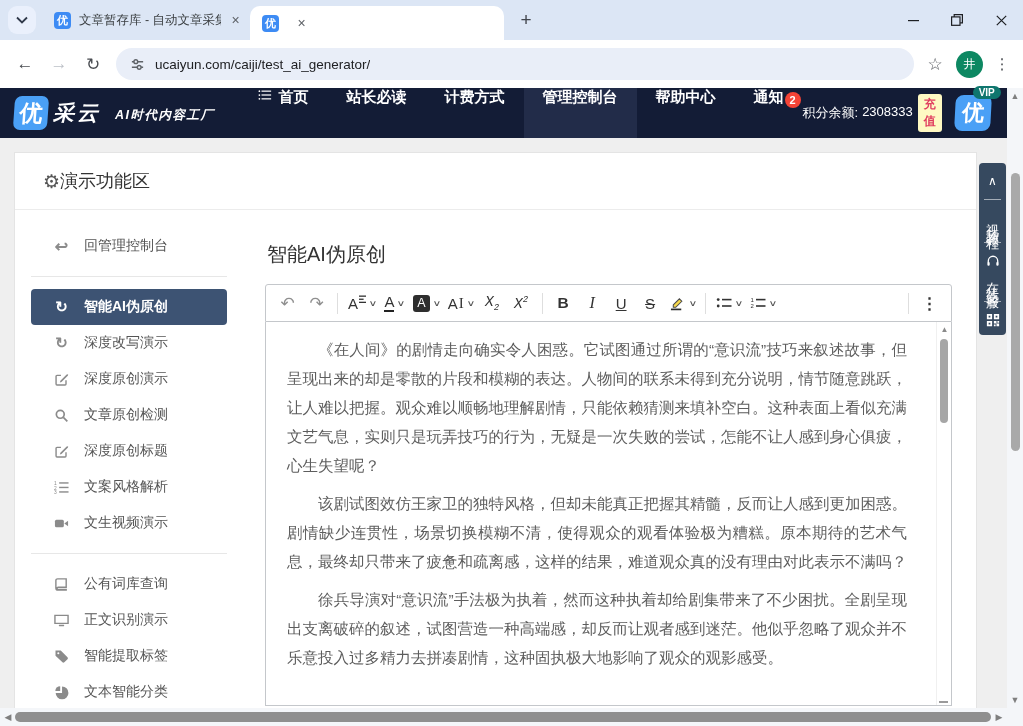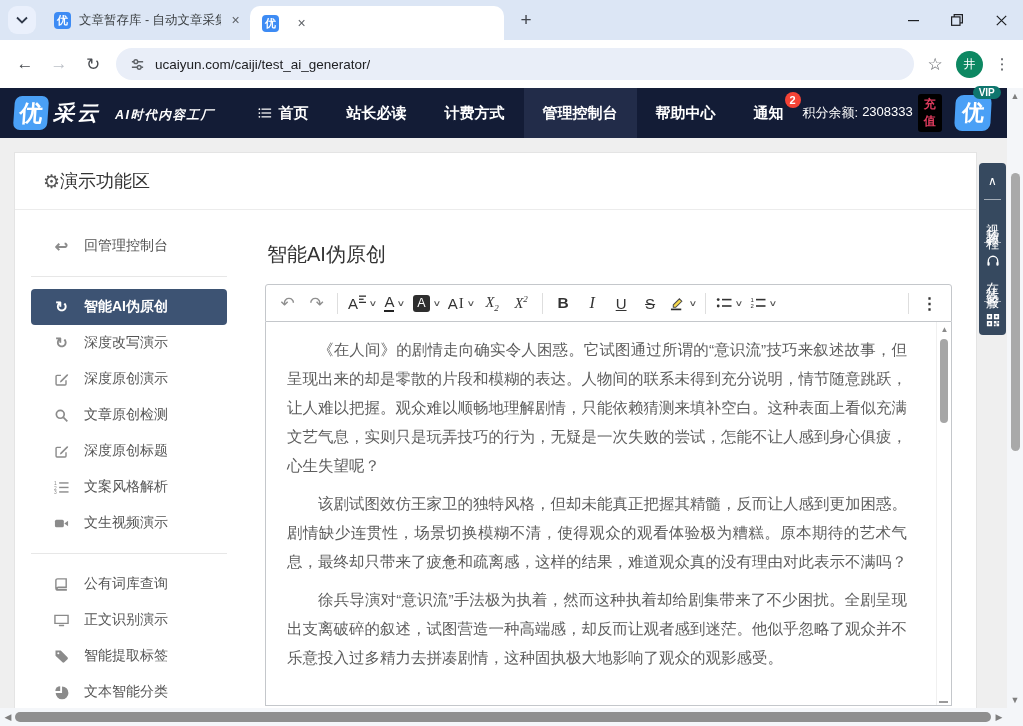--- a/index.html
+++ b/index.html
@@ -29,26 +29,26 @@
   .profile-chip{width:27px;height:27px;border-radius:50%;background:#0d8862;color:#fff;font-size:12px;display:flex;align-items:center;justify-content:center;margin:0 6px;flex:none;cursor:pointer}
   .kebab{width:26px;height:30px;display:flex;align-items:center;justify-content:center;font-size:15px;color:#4a4d52;flex:none;cursor:pointer;letter-spacing:0}
 
   
   .site-header{position:absolute;top:88px;left:0;width:1023px;height:50px;background:#131c36;display:flex;align-items:center;color:#fff;z-index:2}
   .logo{display:flex;align-items:center;margin-left:14px;flex:none;cursor:pointer}
   .logo-box{width:34px;height:34px;border-radius:7px;background:#4aa0f6;font-size:23px;font-weight:bold;display:flex;align-items:center;justify-content:center;transform:skew(-4deg)}
   .logo-text{font-size:21px;font-weight:bold;font-style:italic;margin-left:5px;letter-spacing:3px}
   .tagline{font-size:12.5px;font-weight:bold;font-style:italic;margin-left:14px;letter-spacing:1.5px;margin-top:5px;flex:none}
   .header-nav{display:flex;height:50px;margin-left:24px}
-  .nav-item{padding:0 19px;display:flex;align-items:center;gap:7px;font-size:15px;font-weight:bold;position:relative;cursor:pointer;white-space:nowrap}
+  .nav-item{padding:0 19px;display:flex;gap:7px;font-size:15px;font-weight:bold;position:relative;cursor:pointer;white-space:nowrap}
   .nav-item.active{background:#222c49}
   .nav-badge{position:absolute;top:4px;right:2px;min-width:16px;height:16px;border-radius:8px;background:#f44336;font-size:11px;font-weight:bold;display:flex;align-items:center;justify-content:center;padding:0 4px}
   .header-right{margin-left:auto;display:flex;align-items:center;margin-right:32px;gap:5px}
   .points{font-size:13px;display:flex;gap:4px;white-space:nowrap}
-  .recharge{background:#000000;color:#e03c5f;font-size:12px;padding:2px 6px;border-radius:3px;font-weight:bold;cursor:pointer}
+  .recharge{background:#fef9c3;color:#e03c5f;font-size:12px;padding:2px 6px;border-radius:3px;font-weight:bold;cursor:pointer}
   .header-avatar{position:relative;width:37px;height:36px;margin-left:8px;flex:none}
   .avatar-box{width:36px;height:36px;border-radius:8px;background:#4aa0f6;font-size:22px;font-weight:bold;display:flex;align-items:center;justify-content:center;transform:skew(-3deg);cursor:pointer}
   .vip-badge{position:absolute;top:-9px;right:-9px;background:#0f766e;border-radius:9px;font-size:10px;font-weight:bold;padding:1px 6px;z-index:3}
 
   
   .page{position:absolute;top:138px;left:0;width:1023px;height:588px;background:#efefef;overflow:hidden}
   .card{position:absolute;left:14px;top:14px;width:963px;height:620px;background:#fff;border:1px solid #e4e4e4}
   .card-header{height:57px;display:flex;align-items:center;padding-left:28px;border-bottom:1px solid #ececec}
   .gear{color:#555;font-size:19px}
   .section-title{font-size:18px;color:#333;}
@@ -66,21 +66,21 @@
   .tb{border:1px solid #c4c7cb;border-radius:3px 3px 0 0;height:38px;display:flex;align-items:center;padding:0 7px;background:#fff}
   .tb-btn{height:30px;min-width:29px;padding:0 4px;display:flex;align-items:center;justify-content:center;color:#333;font-size:15px;border-radius:3px;cursor:pointer}
   .chev{font-size:8px;color:#555;margin-left:4px;transform:scaleX(1.5)}
   .tb-sep{width:1px;height:21px;background:#dedede;margin:0 6px;flex:none}
   .tb-spacer{flex:1}
   .g-undo{font-size:17px;color:#8f8f8f}
   .g-comp{display:inline-flex;align-items:flex-start;font-size:15px;gap:1px}
   .g-fc{border-bottom:2px solid #222;line-height:15px;padding-bottom:1px}
   .g-bg{background:#2e2e2e;color:#fff;width:17px;height:17px;border-radius:3px;display:flex;align-items:center;justify-content:center;font-size:12.5px}
   .g-serifI{font-family:"Liberation Serif",serif;font-size:15px}
-  .g-x{font-family:Liberation Serif, serif;font-style:italic;font-size:14.5px}
+  .g-x{font-family:Liberation Mono, monospace;font-style:italic;font-size:14.5px}
   .g-x sub,.g-x sup{font-size:9px}
   .g-bold{font-weight:bold;font-size:15.5px}
   .g-italic{font-family:"Liberation Serif",serif;font-style:italic;font-size:16px}
   .g-under{text-decoration:underline}
   .g-strike{text-decoration:line-through}
   .g-kebab{font-size:16px;font-weight:bold;color:#333}
 
   .ed-content{border:1px solid #c4c7cb;border-top:none;height:384px;position:relative;padding:13px 44px 0 21px;overflow:hidden;background:#fff}
   .ed-content p{font-size:15.5px;line-height:29px;color:#5d5d5d;text-indent:2em;text-align:justify;margin-bottom:9px}
   .ed-vscroll{position:absolute;top:0;right:0;width:15px;height:383px;border-left:1px solid #f0f0f0}

